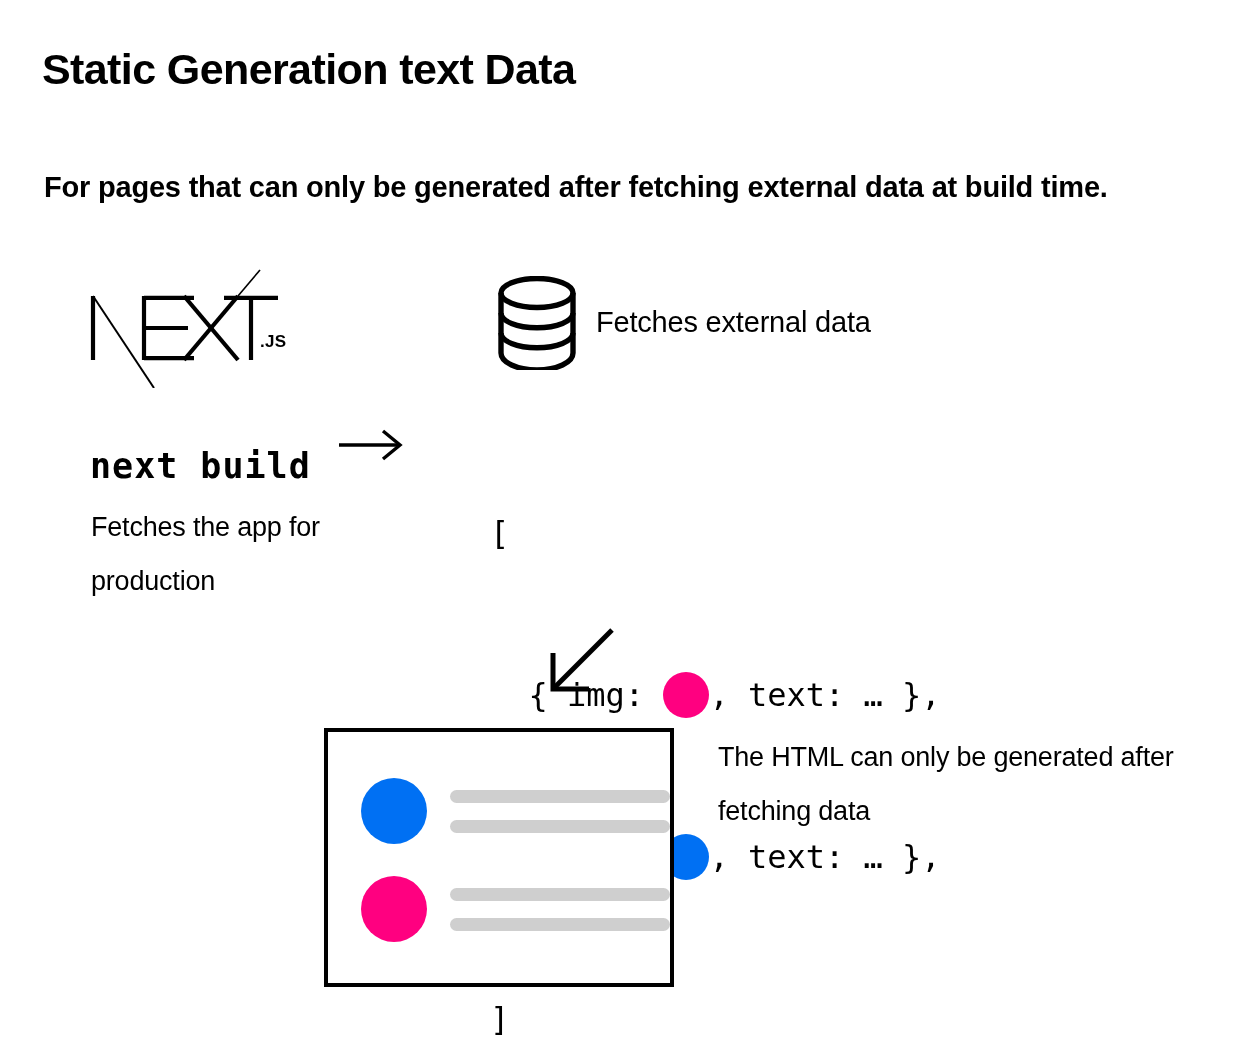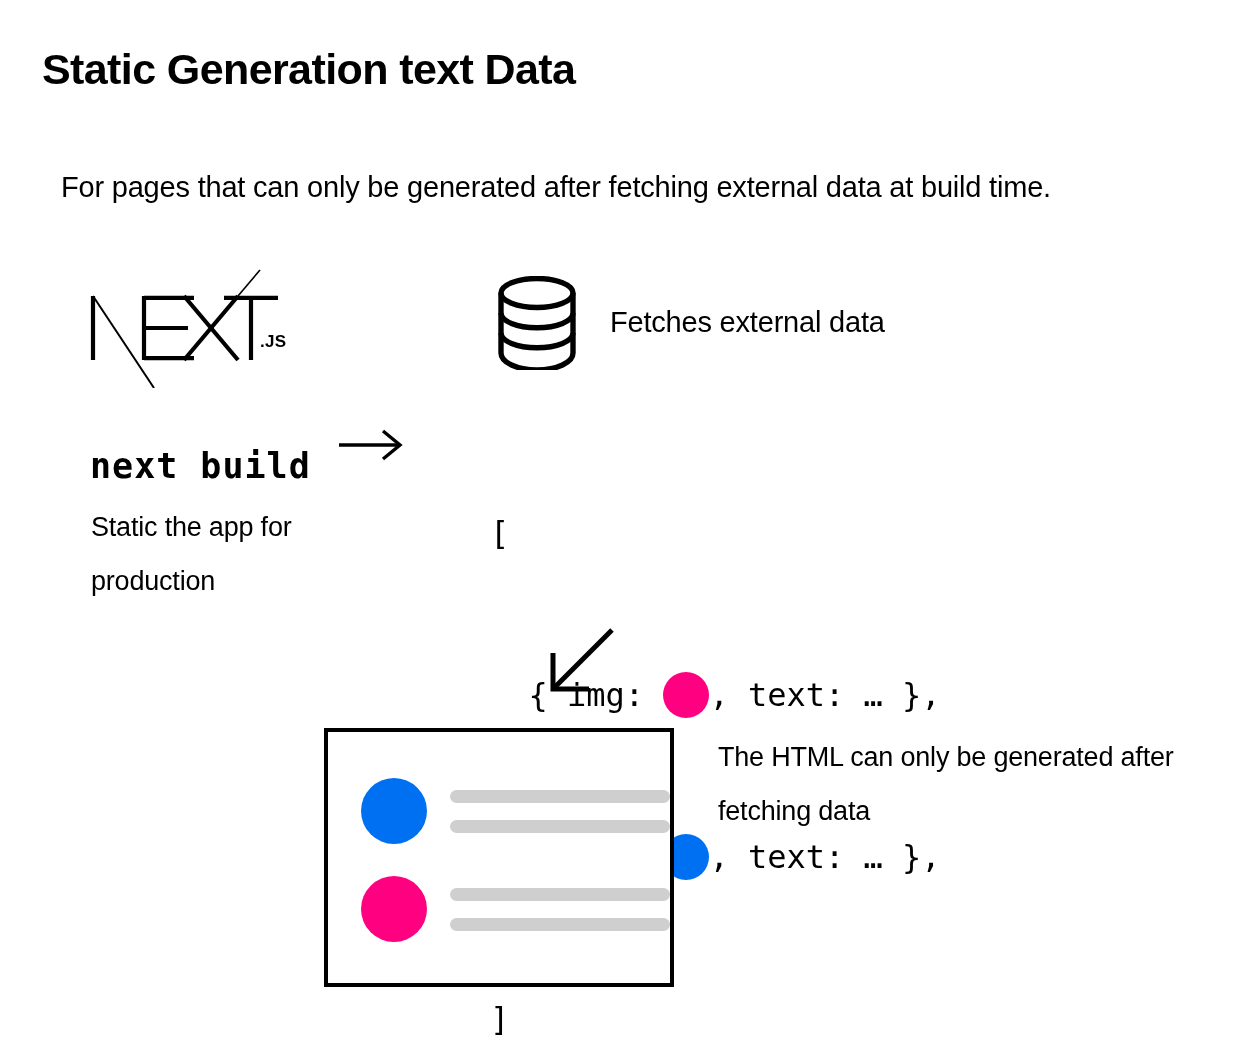--- a/index.html
+++ b/index.html
@@ -28,25 +28,24 @@
     line-height: 1.1;
     white-space: nowrap;
   }
 
   
   #page-subtitle {
     position: absolute;
     left: 44px;
     top: 170px;
     font-size: 29px;
-    font-weight: 400;
+    font-weight: 700;
     letter-spacing: -0.2px;
     line-height: 1.2;
     white-space: nowrap;
-    margin-left: 17px;
   }
 
   
   #nextjs-logo {
     position: absolute;
     left: 88px;
     top: 268px;
     width: 210px;
     height: 120px;
   }
@@ -93,21 +92,21 @@
   
   #database-group {
     position: absolute;
     left: 496px;
     top: 276px;
     display: flex;
     align-items: center;
   }
   #database-icon { display: block; }
   #database-label {
-    margin-left: 32px;
+    margin-left: 18px;
     font-size: 29px;
     letter-spacing: -0.2px;
     white-space: nowrap;
     padding-bottom: 2px;
   }
 
   
   #data-code-block {
     position: absolute;
     left: 490px;
@@ -210,21 +209,21 @@
 </div>
 
 <div id="build-command-row">
   <span id="build-command-text">next build</span>
   <svg id="build-arrow" width="70" height="34" viewBox="0 0 70 34" fill="none">
     <path d="M2 17 L62 17" stroke="#000" stroke-width="3.4" stroke-linecap="butt"></path>
     <path d="M46 3 L63 17 L46 31" stroke="#000" stroke-width="3.4" stroke-linecap="butt" stroke-linejoin="miter" fill="none"></path>
   </svg>
 </div>
 
-<div id="build-caption">Static the app for production</div>
+<div id="build-caption">Fetches the app for production</div>
 
 <div id="database-group">
   <svg id="database-icon" width="82" height="94" viewBox="0 0 82 94" fill="none">
 
     <path d="M5 17 L5 77" stroke="#000" stroke-width="5.4" stroke-linecap="butt"></path>
     <path d="M77 17 L77 77" stroke="#000" stroke-width="5.4" stroke-linecap="butt"></path>
 
     <path d="M5 77 C5 86.4 21.1 94 41 94 C60.9 94 77 86.4 77 77" stroke="#000" stroke-width="5.4" fill="none"></path>
 
     <ellipse cx="41" cy="17" rx="36" ry="14.5" stroke="#000" stroke-width="5.4" fill="none"></ellipse>

